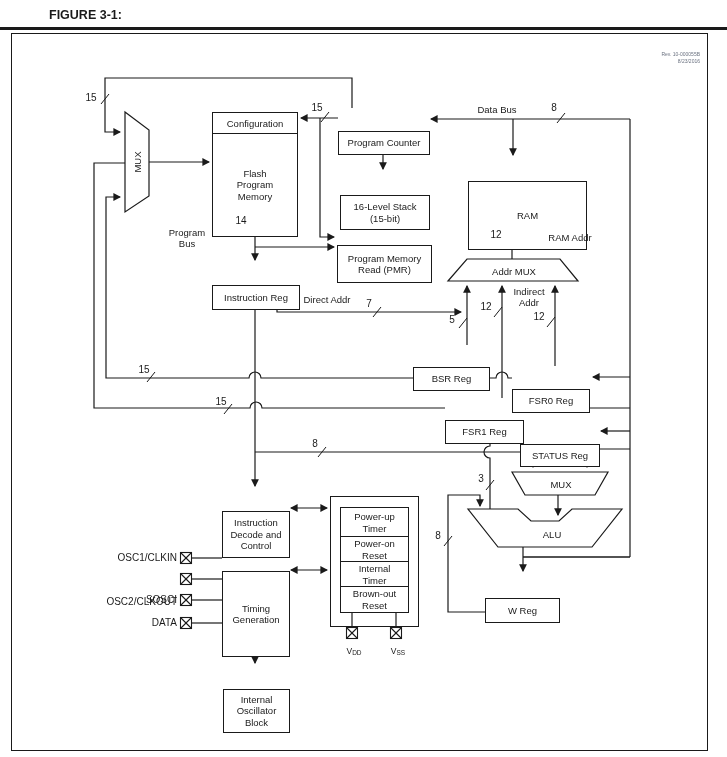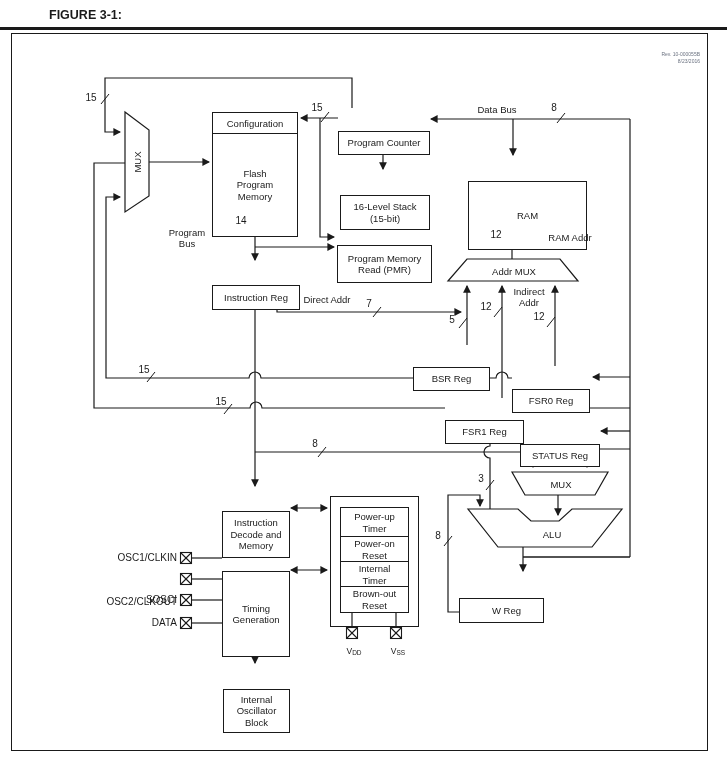--- a/index.html
+++ b/index.html
@@ -153,24 +153,24 @@
   <div class="box" style="left:340px;top:172px;width:88px;height:33px;">16-Level Stack
 (15-bit)</div>
   <div class="box" style="left:468px;top:158px;width:117px;height:67px;">RAM</div>
   <div class="box" style="left:337px;top:222px;width:93px;height:36px;">Program Memory
 Read (PMR)</div>
   <div class="box" style="left:212px;top:262px;width:86px;height:23px;">Instruction Reg</div>
   <div class="box" style="left:413px;top:344px;width:75px;height:22px;">BSR Reg</div>
   <div class="box" style="left:512px;top:366px;width:76px;height:22px;">FSR0 Reg</div>
   <div class="box" style="left:445px;top:397px;width:77px;height:22px;">FSR1 Reg</div>
   <div class="box" style="left:520px;top:421px;width:78px;height:21px;">STATUS Reg</div>
-  <div class="box" style="left:459px;top:575px;width:73px;height:23px;padding-left:10px;">W Reg</div>
+  <div class="box" style="left:485px;top:575px;width:73px;height:23px;">W Reg</div>
   <div class="box" style="left:222px;top:488px;width:66px;height:45px;">Instruction
 Decode and
-Memory</div>
+Control</div>
   <div class="box" style="left:330px;top:473px;width:87px;height:129px;background:transparent;"></div>
   <div class="box" style="left:340px;top:484px;width:67px;height:29px;">Power-up
 Timer</div>
   <div class="box" style="left:340px;top:513px;width:67px;height:25px;">Power-on
 Reset</div>
   <div class="box" style="left:340px;top:538px;width:67px;height:25px;">Internal
 Timer</div>
   <div class="box" style="left:340px;top:563px;width:67px;height:25px;">Brown-out
 Reset</div>
   <div class="box" style="left:222px;top:548px;width:66px;height:84px;">Timing

